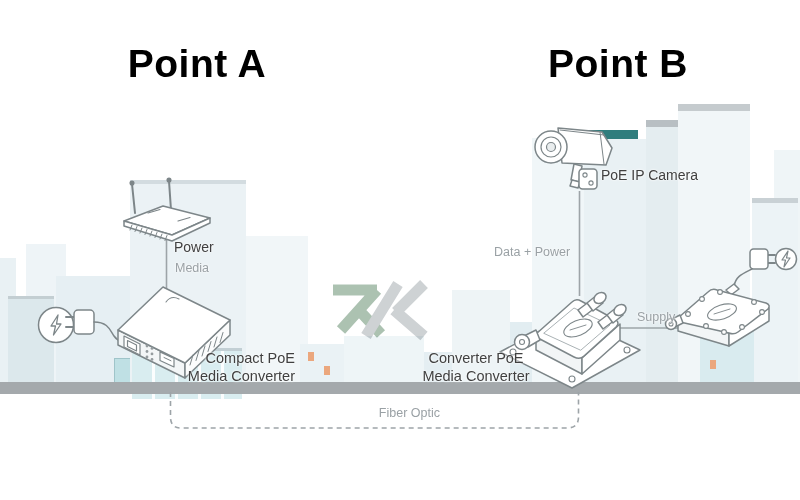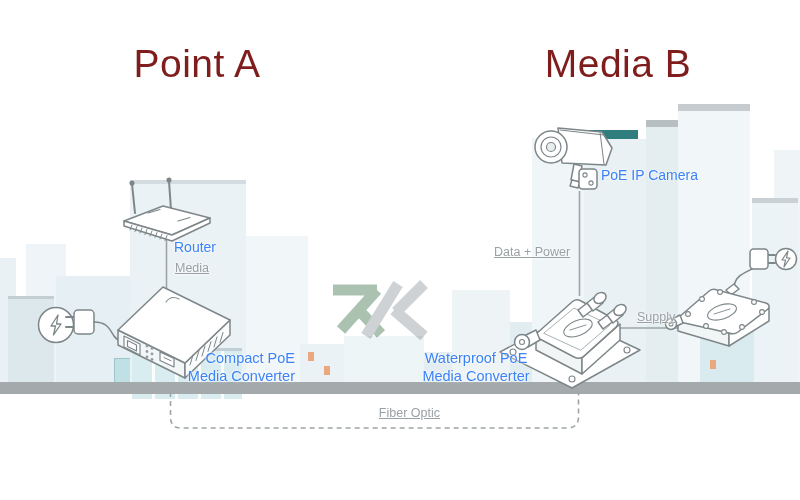--- a/index.html
+++ b/index.html
@@ -18,25 +18,25 @@
      repeating-linear-gradient(90deg, transparent 0 4px, rgba(26,104,104,.52) 4px 12px, transparent 12px 16px);}
   .wrows{background-image:repeating-linear-gradient(0deg, transparent 0 9px, #cde8ea 9px 15px);}
   .wlines{background-image:repeating-linear-gradient(0deg, transparent 0 8px, #c9e6e9 8px 11px);}
   .wdash{background-image:repeating-linear-gradient(0deg, transparent 0 8px, rgba(46,125,125,.28) 8px 12px),
          repeating-linear-gradient(90deg, transparent 0 18px, rgba(255,255,255,.85) 18px 24px);}
   .wcols{background-image:
      repeating-linear-gradient(0deg, transparent 0 14px, rgba(255,255,255,.95) 14px 17px),
      repeating-linear-gradient(90deg, transparent 0 5px, #d6ecef 5px 13px, transparent 13px 18px, #d6ecef 18px 26px);}
   .wcols-pairs{background-image:
      repeating-linear-gradient(90deg, transparent 0 6px, #d3ebee 6px 11px, transparent 11px 14px, #d3ebee 14px 19px, transparent 19px 30px);}
-  .title{position:absolute;z-index:6;width:200px;text-align:center;font-size:39px;font-weight:normal;
-         color:#7f1d1d;letter-spacing:.5px;}
-  .lbl{position:absolute;z-index:6;color:#3b82f6;font-size:14.5px;
+  .title{position:absolute;z-index:6;width:200px;text-align:center;font-size:39px;font-weight:bold;
+         color:#000000;letter-spacing:.5px;}
+  .lbl{position:absolute;z-index:6;color:#404040;font-size:14.5px;
        text-shadow:0 0 3px rgba(255,255,255,.95),0 0 2px rgba(255,255,255,.9);}
-  .lbl.small{font-size:12.5px;color:#9aa1a5;text-decoration:underline;}
+  .lbl.small{font-size:12.5px;color:#9aa1a5;}
   .lbl.dev{text-align:center;line-height:18px;}
   .dev,#lines,#wm{position:absolute;overflow:visible;}
   .dev{z-index:4;}
   #lines{z-index:3;left:0;top:0;}
   #wm{z-index:2;mix-blend-mode:multiply;opacity:.9;}
   svg *{vector-effect:none;}
 </style>
 </head>
 <body>
 
@@ -205,35 +205,35 @@
         <circle cx="42" cy="84" r="2.4"></circle>
         <circle cx="60" cy="90" r="2.4"></circle>
       </g>
       <path d="M6 78 L16 73 L19 81 L9 86 Z"></path>
       <circle cx="7" cy="82" r="5.5"></circle>
       <circle cx="7" cy="82" r="2" stroke-width="1.1"></circle>
     </g>
   </svg>
 
   <div class="title" style="left:97px;top:42px;">Point A</div>
-  <div class="title" style="left:518px;top:42px;">Media B</div>
-
-  <div class="lbl" style="left:174px;top:239px;font-size:14px;">Router</div>
+  <div class="title" style="left:518px;top:42px;">Point B</div>
+
+  <div class="lbl" style="left:174px;top:239px;font-size:14px;">Power</div>
   <div class="lbl small" style="left:175px;top:261px;">Media</div>
 
   <div class="lbl dev" style="left:150px;top:349px;width:145px;text-align:right;">
     <span>Compact PoE</span><br>
     <span>Media Converter</span>
   </div>
 
   <div class="lbl" style="left:601px;top:167px;font-size:14px;">PoE IP Camera</div>
   <div class="lbl small" style="left:494px;top:245px;">Data + Power</div>
 
   <div class="lbl dev" style="left:400px;top:349px;width:152px;">
-    <span>Waterproof PoE</span><br>
+    <span>Converter PoE</span><br>
     <span>Media Converter</span>
   </div>
 
   <div class="lbl small" style="left:637px;top:310px;">Supply</div>
 
 
   <div class="lbl small" style="left:340px;top:406px;width:100px;text-align:right;">Fiber Optic</div>
 
 </div>
 

